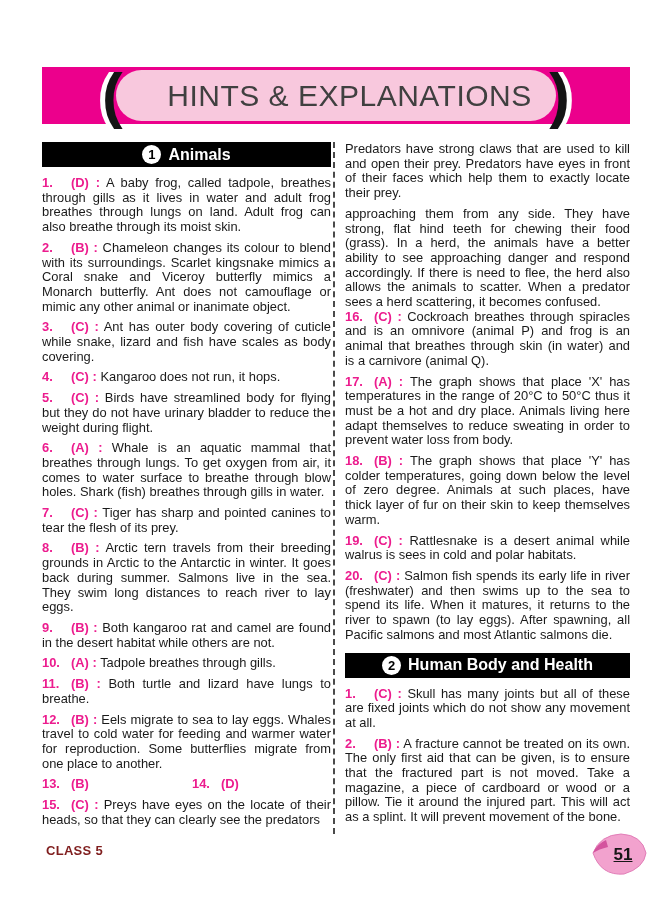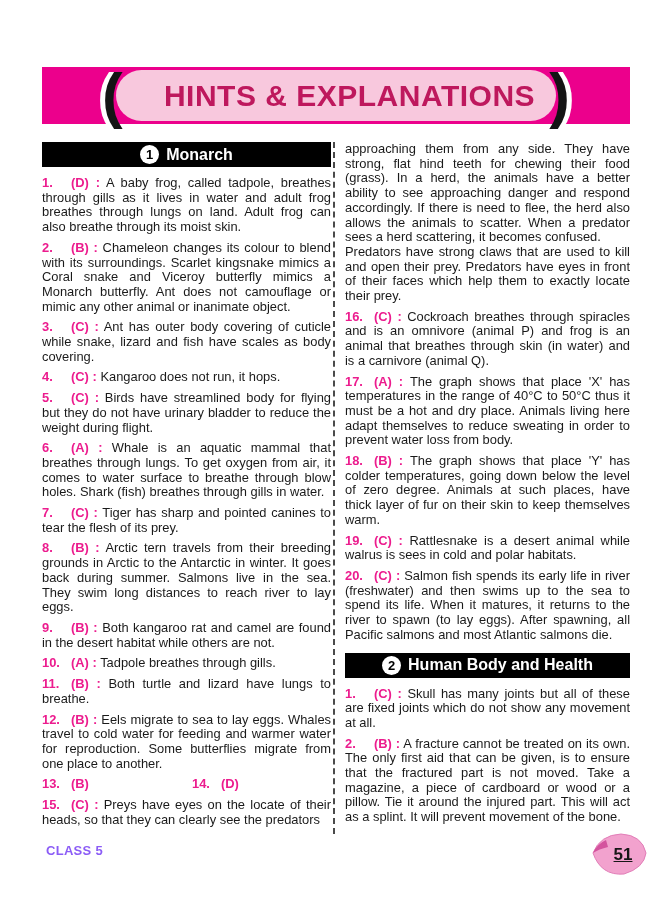--- a/index.html
+++ b/index.html
@@ -14,21 +14,21 @@
   html,body{margin:0;padding:0;}
   body{
     width:672px;height:912px;position:relative;background:#ffffff;
     font-family:"Liberation Sans", sans-serif;color:var(--ink);
     overflow:hidden;
   }
   
   .banner{position:absolute;left:42px;top:67px;width:588px;height:57px;background:var(--magenta);}
   .pill{position:absolute;left:74px;right:74px;top:3px;bottom:3px;background:var(--pill-pink);
         border-radius:28px;display:flex;align-items:center;justify-content:center;}
-  .banner-title{font-size:30px;font-weight:bold;color:#be185d;letter-spacing:.5px;white-space:nowrap;margin-left:27px;}
+  .banner-title{font-size:30px;font-weight:normal;color:#404040;letter-spacing:.5px;white-space:nowrap;margin-left:27px;}
   .paren{position:absolute;top:50%;transform:translateY(-52%);font-size:62px;font-weight:bold;
          color:#141414;line-height:1;}
   .paren-left{left:-14px;text-shadow:-5px 0 0 #ffffff;}
   .paren-right{right:-14px;text-shadow:5px 0 0 #ffffff;}
   
   .columns{position:absolute;left:42px;top:142px;width:588px;height:700px;}
   .col-left{position:absolute;left:0;top:0;width:289px;}
   .col-right{position:absolute;left:303px;top:0;width:285px;}
   .divider{position:absolute;left:291px;top:0;height:692px;border-left:2px dashed #4a4a4a;}
   
@@ -40,21 +40,21 @@
   .section-title{color:#fff;font-weight:bold;font-size:16px;white-space:nowrap;}
   
   .ans{margin:0 0 6px 0;font-size:12.9px;line-height:14.7px;text-align:justify;}
   .ans.tight{margin-bottom:0;}
   .numfield{display:inline-block;min-width:29px;font-weight:bold;color:var(--answer-pink);}
   .anskey{font-weight:bold;color:var(--answer-pink);}
   .pair-row{display:flex;margin:0 0 6px 0;font-size:12.9px;line-height:14.7px;}
   .pair-first{width:150px;}
   
   .class-label{position:absolute;left:46px;top:843px;font-size:13px;font-weight:bold;
-               letter-spacing:.3px;color:#8b5cf6;}
+               letter-spacing:.3px;color:#7f1d1d;}
   .page-badge{position:absolute;left:591px;top:831px;width:58px;height:47px;}
   .page-badge svg{position:absolute;left:0;top:0;}
   .page-num{position:absolute;inset:0;display:flex;align-items:center;justify-content:center;
             padding-left:6px;font-weight:bold;font-size:17px;color:#161616;text-decoration:underline;}
   .leaf-body{fill:var(--leaf-pink);stroke:#e27eb8;stroke-width:1;}
   .leaf-tip{fill:var(--leaf-tip);}
 </style>
 </head>
 <body>
 
@@ -68,21 +68,21 @@
     </div>
   </div>
 
   <div class="columns">
     <div class="divider"></div>
 
     <div class="col-left">
 
       <div class="section-bar">
         <span class="section-circle">1</span>
-        <span class="section-title">Monarch</span>
+        <span class="section-title">Animals</span>
       </div>
 
       <p class="ans"><span class="numfield">1.</span><span class="anskey">(D) :</span> <span>A baby frog, called tadpole, breathes through gills as it lives in water and adult frog breathes through lungs on land. Adult frog can also breathe through its moist skin.</span></p>
       <p class="ans"><span class="numfield">2.</span><span class="anskey">(B) :</span> <span>Chameleon changes its colour to blend with its surroundings. Scarlet kingsnake mimics a Coral snake and Viceroy butterfly mimics a Monarch butterfly. Ant does not camouflage or mimic any other animal or inanimate object.</span></p>
       <p class="ans"><span class="numfield">3.</span><span class="anskey">(C) :</span> <span>Ant has outer body covering of cuticle while snake, lizard and fish have scales as body covering.</span></p>
       <p class="ans"><span class="numfield">4.</span><span class="anskey">(C) :</span> <span>Kangaroo does not run, it hops.</span></p>
       <p class="ans"><span class="numfield">5.</span><span class="anskey">(C) :</span> <span>Birds have streamlined body for flying but they do not have urinary bladder to reduce the weight during flight.</span></p>
       <p class="ans"><span class="numfield">6.</span><span class="anskey">(A) :</span> <span>Whale is an aquatic mammal that breathes through lungs. To get oxygen from air, it comes to water surface to breathe through blow holes. Shark (fish) breathes through gills in water.</span></p>
       <p class="ans"><span class="numfield">7.</span><span class="anskey">(C) :</span> <span>Tiger has sharp and pointed canines to tear the flesh of its prey.</span></p>
       <p class="ans"><span class="numfield">8.</span><span class="anskey">(B) :</span> <span>Arctic tern travels from their breeding grounds in Arctic to the Antarctic in winter. It goes back during summer. Salmons live in the sea. They swim long distances to reach river to lay eggs.</span></p>
@@ -93,25 +93,25 @@
 
       <div class="pair-row">
         <span class="pair-first"><span class="numfield">13.</span><span class="anskey">(B)</span></span>
         <span><span class="numfield">14.</span><span class="anskey">(D)</span></span>
       </div>
 
       <p class="ans"><span class="numfield">15.</span><span class="anskey">(C) :</span> <span>Preys have eyes on the locate of their heads, so that they can clearly see the predators</span></p>
     </div>
 
     <div class="col-right">
+      <p class="ans"><span>Predators have strong claws that are used to kill and open their prey. Predators have eyes in front of their faces which help them to exactly locate their prey.</span></p>
       <p class="ans tight"><span>approaching them from any side. They have strong, flat hind teeth for chewing their food (grass). In a herd, the animals have a better ability to see approaching danger and respond accordingly. If there is need to flee, the herd also allows the animals to scatter. When a predator sees a herd scattering, it becomes confused.</span></p>
-      <p class="ans"><span>Predators have strong claws that are used to kill and open their prey. Predators have eyes in front of their faces which help them to exactly locate their prey.</span></p>
 
       <p class="ans"><span class="numfield">16.</span><span class="anskey">(C) :</span> <span>Cockroach breathes through spiracles and is an omnivore (animal P) and frog is an animal that breathes through skin (in water) and is a carnivore (animal Q).</span></p>
-      <p class="ans"><span class="numfield">17.</span><span class="anskey">(A) :</span> <span>The graph shows that place 'X' has temperatures in the range of 40°C to 50°C thus it must be a hot and dry place. Animals living here adapt themselves to reduce sweating in order to prevent water loss from body.</span></p>
+      <p class="ans"><span class="numfield">17.</span><span class="anskey">(A) :</span> <span>The graph shows that place 'X' has temperatures in the range of 20°C to 50°C thus it must be a hot and dry place. Animals living here adapt themselves to reduce sweating in order to prevent water loss from body.</span></p>
       <p class="ans"><span class="numfield">18.</span><span class="anskey">(B) :</span> <span>The graph shows that place 'Y' has colder temperatures, going down below the level of zero degree. Animals at such places, have thick layer of fur on their skin to keep themselves warm.</span></p>
       <p class="ans"><span class="numfield">19.</span><span class="anskey">(C) :</span> <span>Rattlesnake is a desert animal while walrus is sees in cold and polar habitats.</span></p>
       <p class="ans"><span class="numfield">20.</span><span class="anskey">(C) :</span> <span>Salmon fish spends its early life in river (freshwater) and then swims up to the sea to spend its life. When it matures, it returns to the river to spawn (to lay eggs). After spawning, all Pacific salmons and most Atlantic salmons die.</span></p>
 
       <div class="section-bar second">
         <span class="section-circle">2</span>
         <span class="section-title">Human Body and Health</span>
       </div>
 
       <p class="ans"><span class="numfield">1.</span><span class="anskey">(C) :</span> <span>Skull has many joints but all of these are fixed joints which do not show any movement at all.</span></p>

